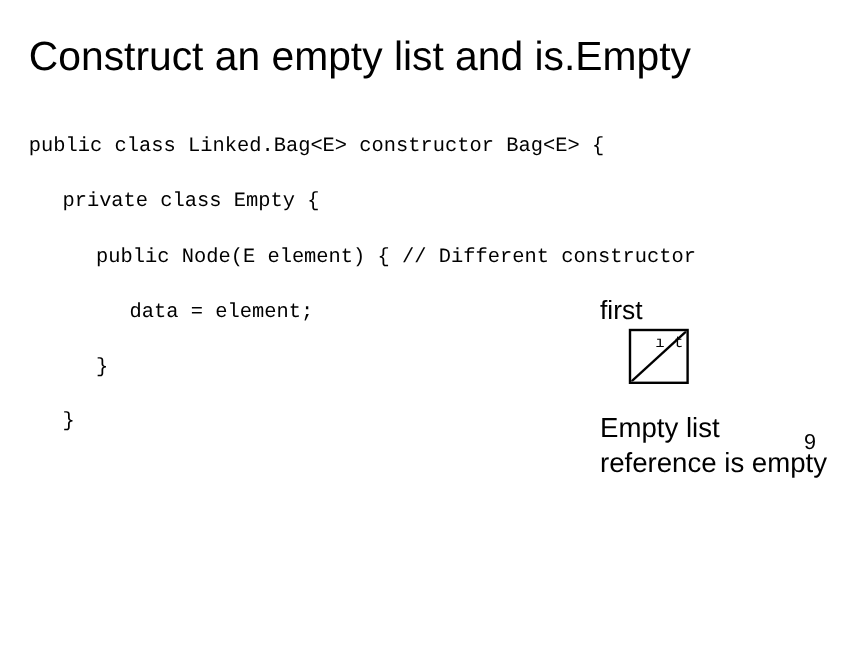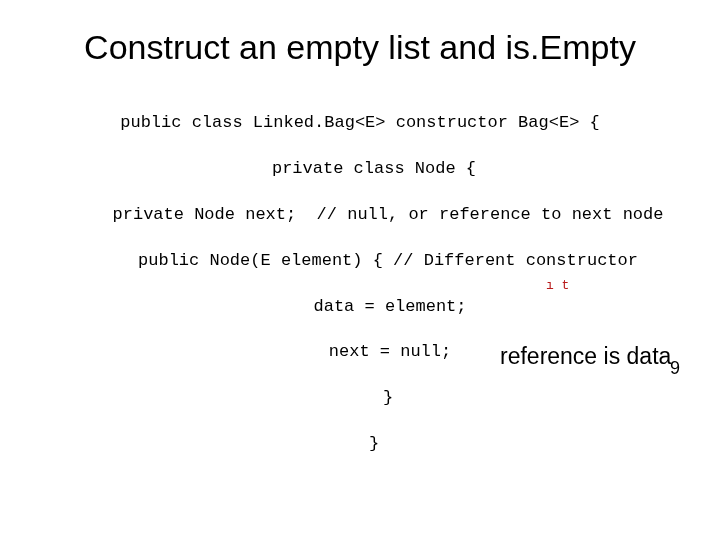--- a/index.html
+++ b/index.html
@@ -11,38 +11,37 @@
     font-family: Arial, Helvetica, sans-serif;
     color: #000;
     overflow: hidden;
   }
   .slide {
     position: relative;
     width: 720px;
     height: 405px;
     box-sizing: border-box;
     padding: 28px 24px 0 24px;
-    text-align: center;
   }
   .title {
     font-size: 34px;
     line-height: 1.15;
     margin: 0 0 22px 0;
     font-weight: normal;
   }
   .code {
     font-family: "Courier New", Courier, monospace;
     font-size: 17px;
     line-height: 1.35;
     white-space: pre;
   }
   .kw { font-weight: normal; }
   .indent1 { margin-left: 28px; }
   .indent2 { margin-left: 56px; }
-  .indent3 { margin-left: 60px; }
+  .indent3 { margin-left: 84px; }
 
   .first-area {
     position: absolute;
     top: 246px;
     left: 494px;
     width: 170px;
   }
   .first-label {
     font-family: Arial, Helvetica, sans-serif;
     font-size: 22px;
@@ -75,53 +74,60 @@
     bottom: 26px;
     right: 40px;
     font-size: 18px;
   }
   .corner-tick {
     position: absolute;
     top: 278px;
     left: 546px;
     font-family: "Courier New", monospace;
     font-size: 13px;
-    color: #b91c1c;
+    color: #000000;
   }
 </style>
 </head>
 <body>
 
 <div class="slide">
 
   <h1 class="title">Construct an empty list and is.Empty</h1>
 
   <div class="code">
 <span class="kw">public</span><span> class Linked.Bag&lt;E&gt; </span><span class="kw">constructor</span><span> Bag&lt;E&gt; {</span>
 
-<div class="indent1"><span class="kw">private</span><span> class Node {</span></div>
-<div class="indent2"><span class="kw">private</span><span> Node next;  // null, or reference to next node</span></div>
+<div class="indent1"><span class="kw">private</span><span> class Empty {</span></div>
 <div class="indent2"><span class="kw">public</span><span> Node(E element) { // Different constructor</span></div>
 <div class="indent3"><span>data = element;</span></div>
-<div class="indent3"><span>next = </span><span class="kw">null;</span></div>
 <div class="indent2"><span>}</span></div>
 <div class="indent1"><span>}</span></div>
 
 
 
 
 
 
 
 
 
   </div>
 
+  <div class="first-area">
+    <span class="first-label">first</span>
+    <div class="first-box">
+      <svg viewBox="0 0 46 42" preserveAspectRatio="none">
+        <line x1="0" y1="42" x2="46" y2="0" stroke="#000" stroke-width="2"></line>
+      </svg>
+    </div>
+  </div>
 
   <span class="corner-tick">ı t</span>
 
   <div class="empty-txt">
-    <div>reference is data</div>
+    <div>Empty list</div>
+    <div>reference is empty</div>
   </div>
 
   <div class="page-num">9</div>
 
 </div>
 
 </body></html>

